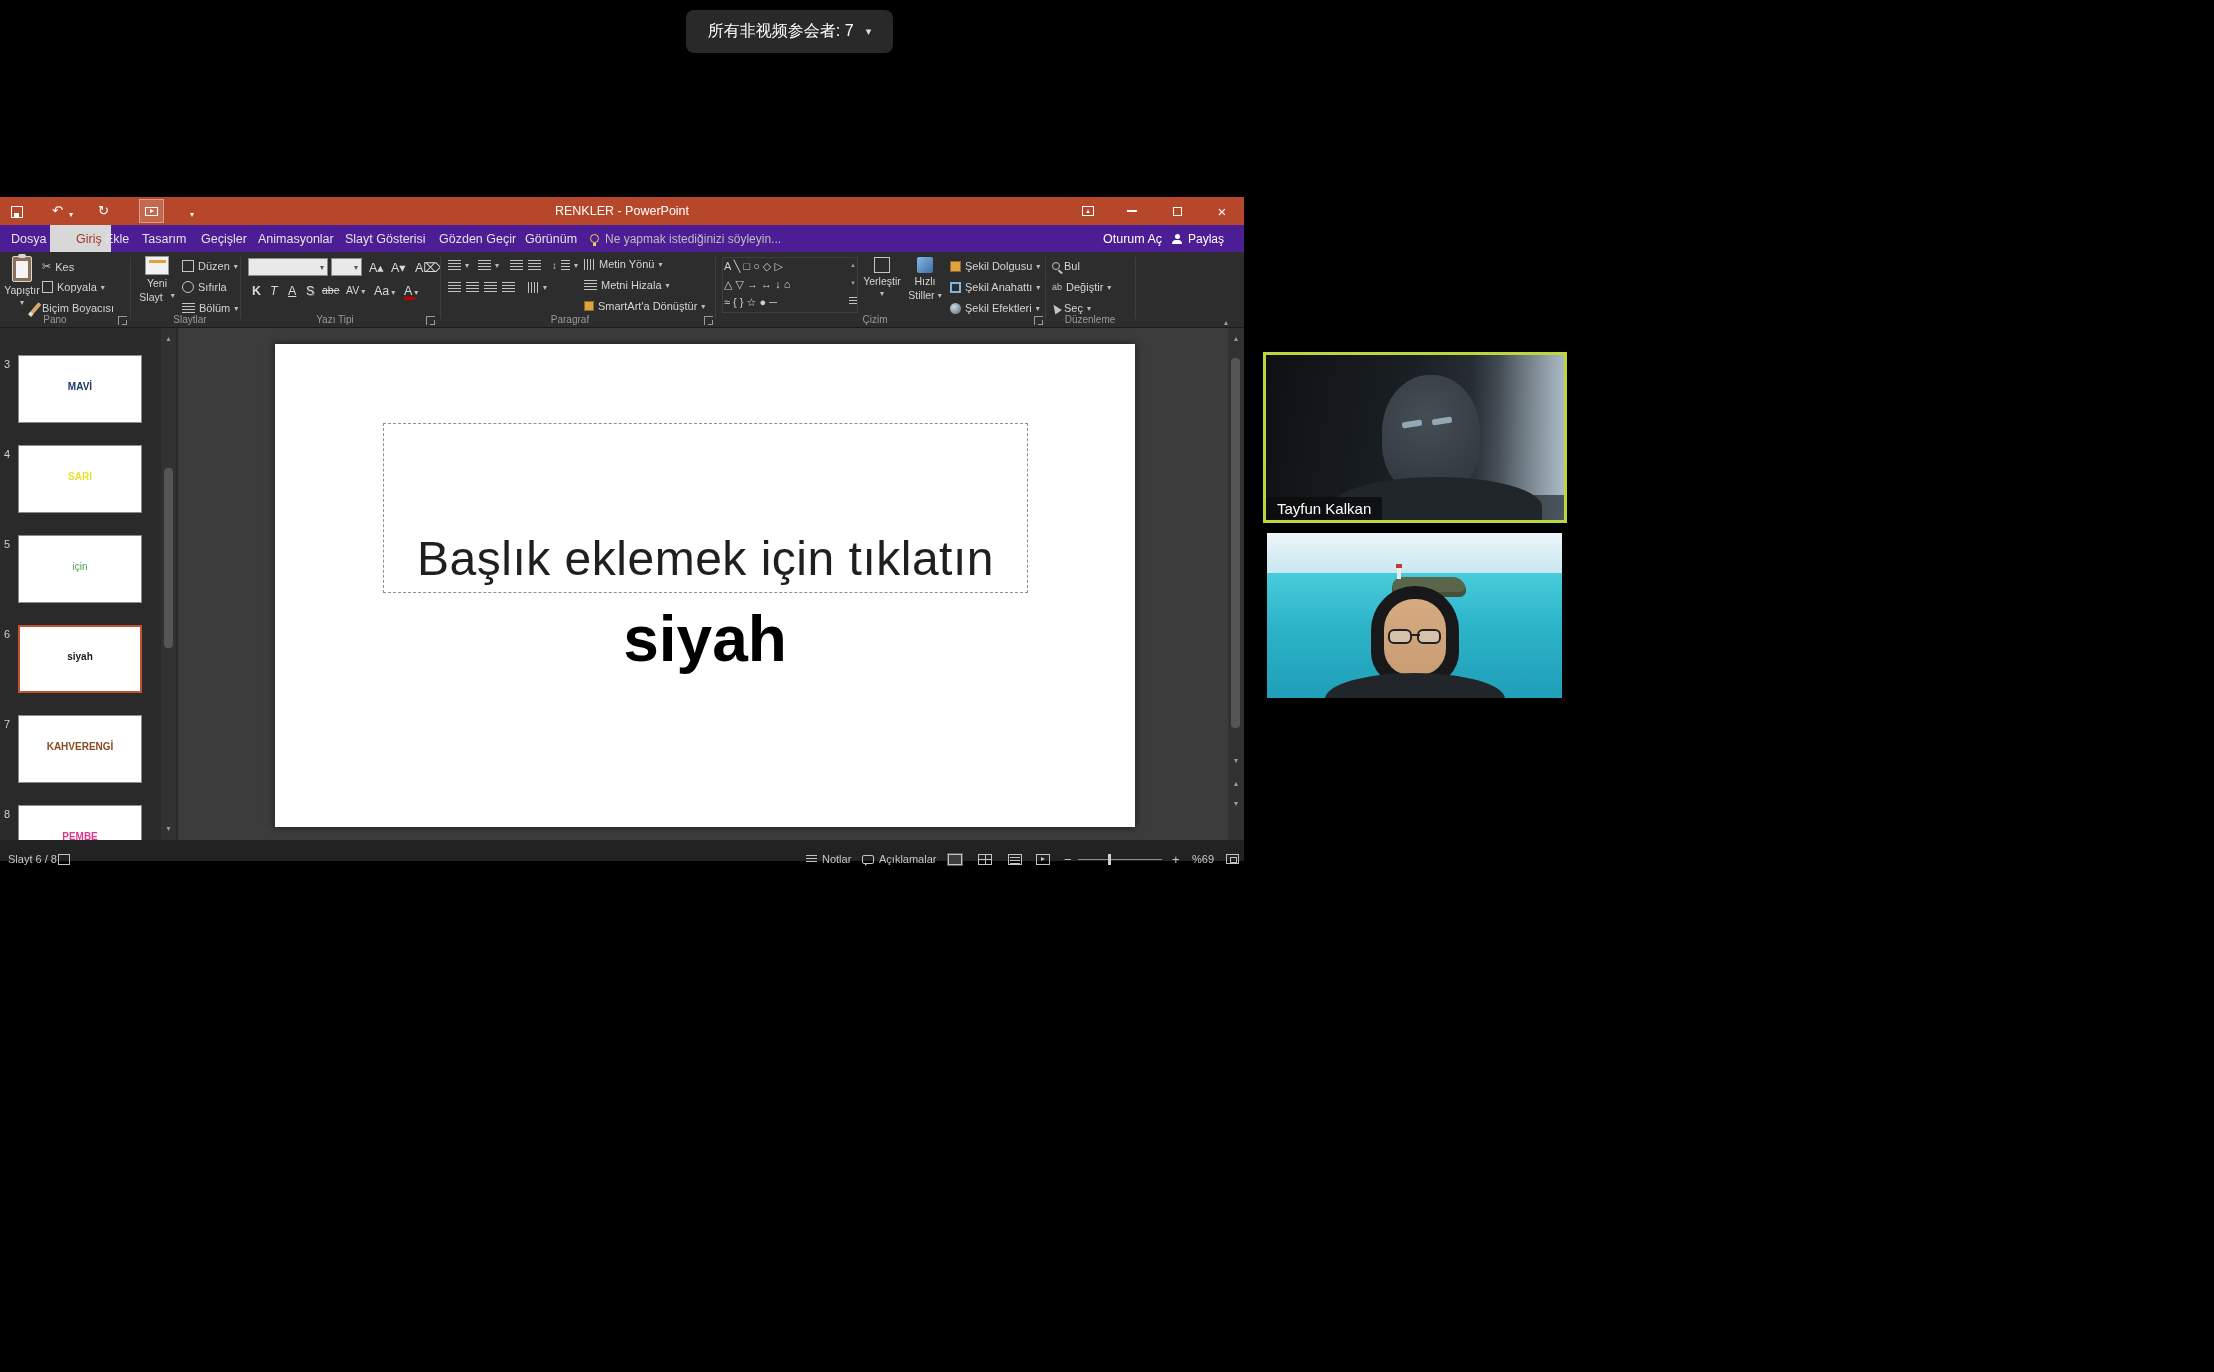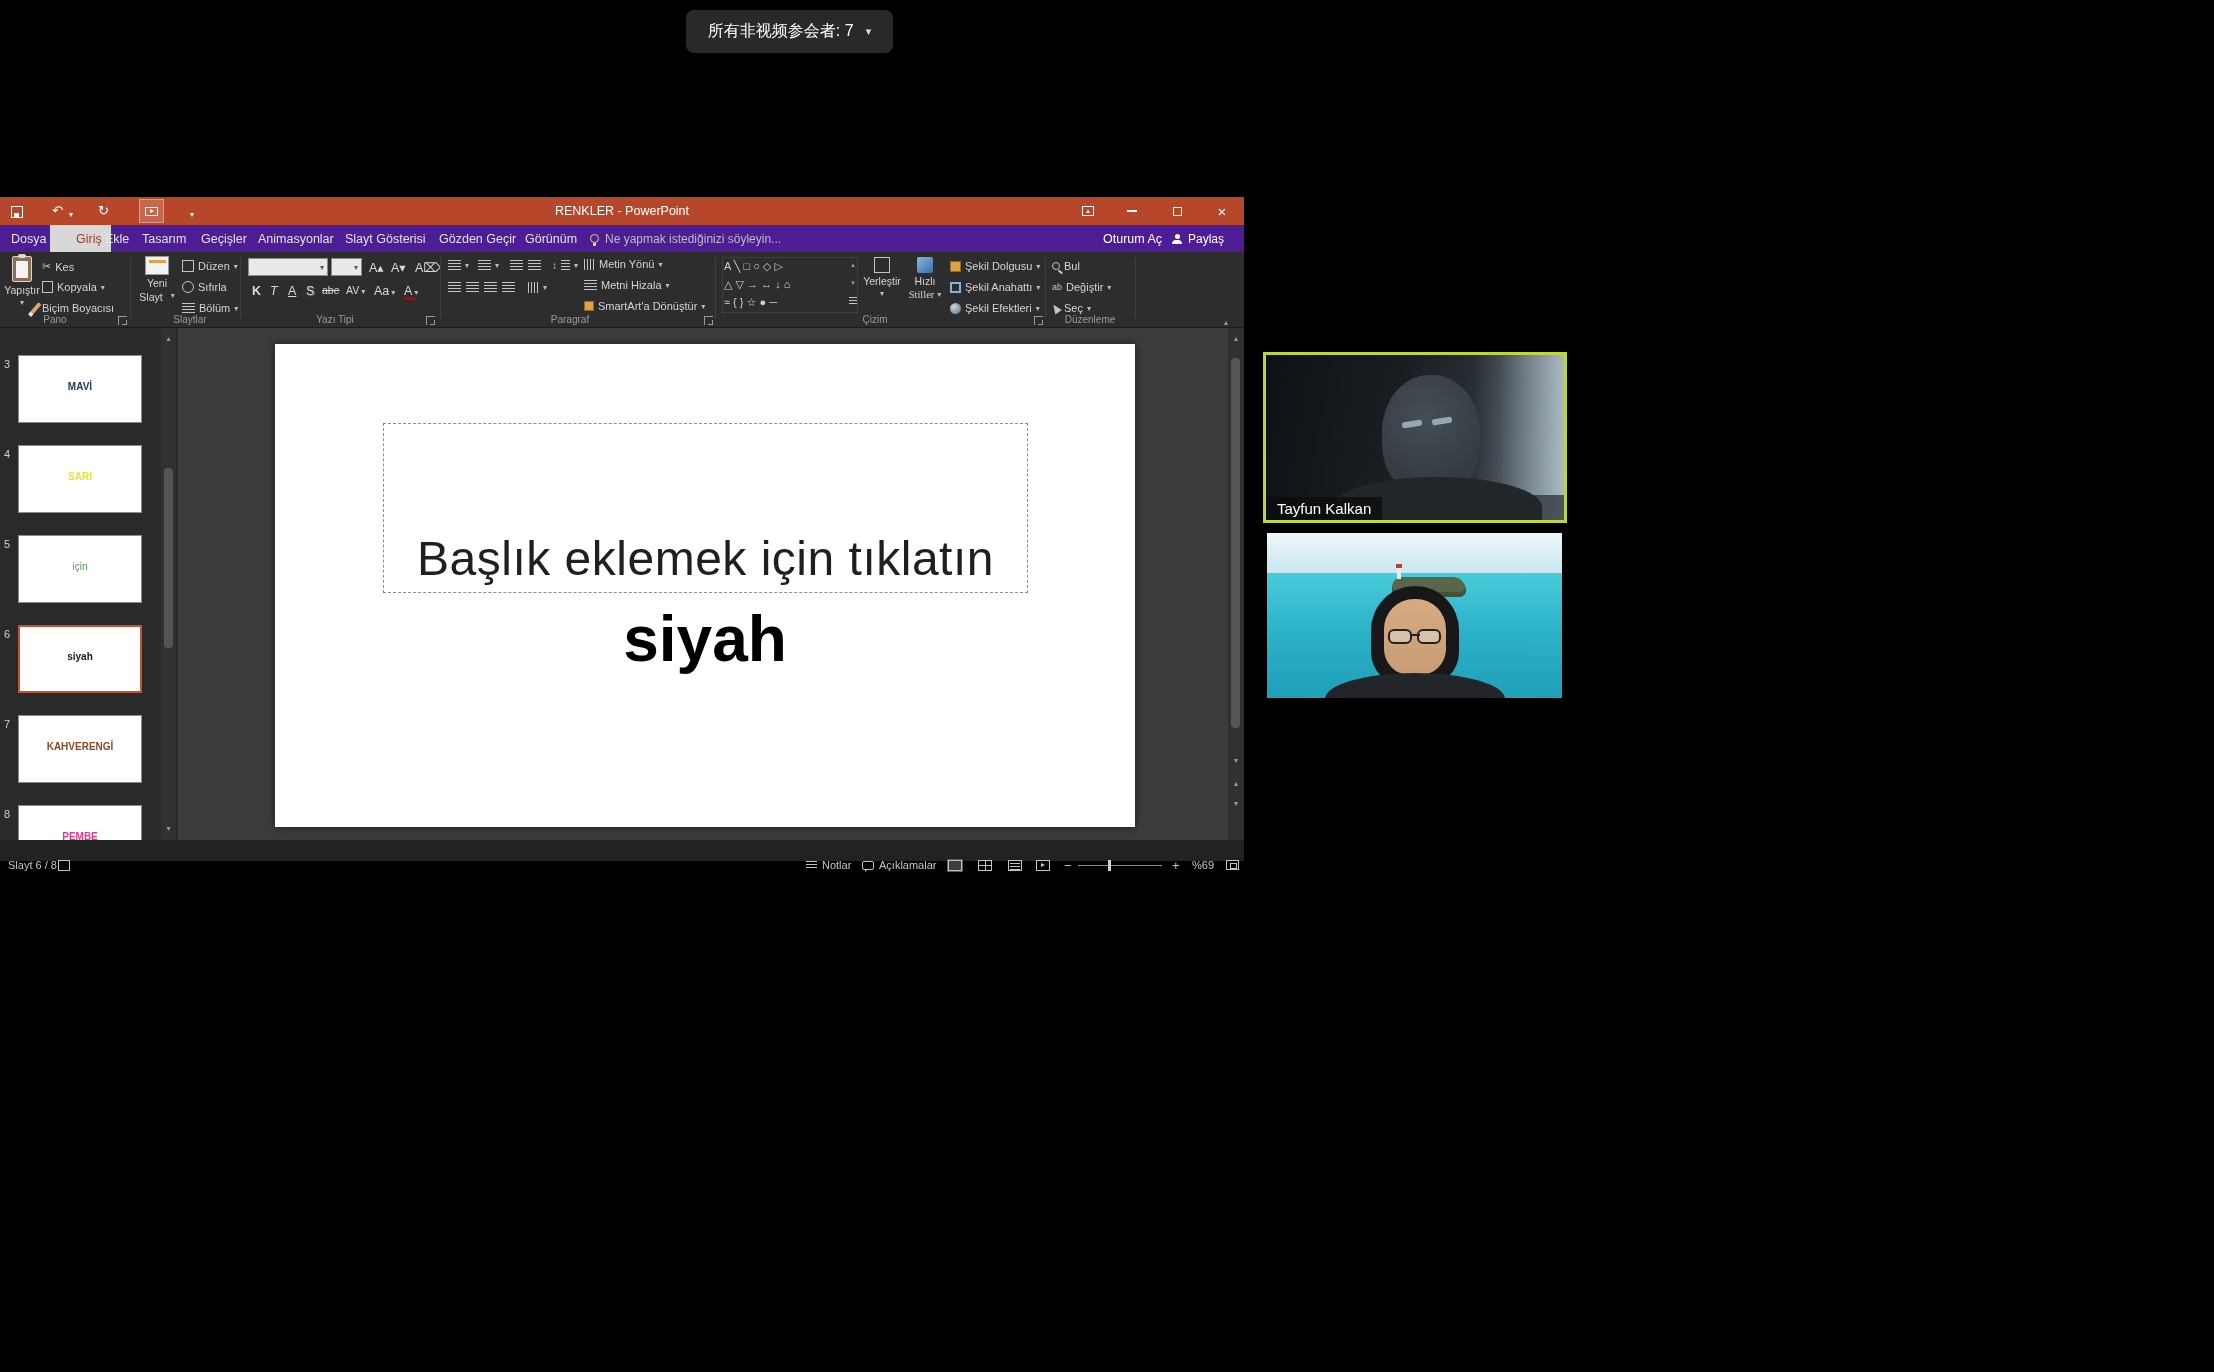--- a/index.html
+++ b/index.html
@@ -93,21 +93,21 @@
 
   .canvas{left:178px;top:0;width:1066px;height:512px;background:#3c3c3c;}
   .slide{position:absolute;left:97px;top:16px;width:860px;height:483px;background:#fff;box-shadow:0 0 8px rgba(0,0,0,.55);}
   .ph-title{position:absolute;left:108px;top:79px;width:645px;height:170px;border:1px dashed #8f8f8f;
     display:flex;align-items:flex-end;justify-content:center;padding-bottom:6px;cursor:text;}
   .ph-title span{font-size:48px;color:#1f1f1f;font-weight:400;letter-spacing:.5px;}
   .body-text{position:absolute;left:0;top:258px;width:860px;text-align:center;font-size:64px;font-weight:bold;color:#000;cursor:text;}
 
   
   .sbar{left:0;top:643px;width:1244px;height:21px;background:#222;color:#c6c6c6;font-size:11px;}
-  .sbar .it{position:absolute;top:10px;height:30px;display:flex;align-items:center;gap:5px;}
+  .sbar .it{position:absolute;top:4px;height:30px;display:flex;align-items:center;gap:5px;}
   .view-ic{width:14px;height:11px;border:1px solid #c3c3c3;position:relative;}
   .view-ic.grid4::before{content:"";position:absolute;left:50%;top:0;width:1px;height:100%;background:#c3c3c3;}
   .view-ic.grid4::after{content:"";position:absolute;left:0;top:50%;width:100%;height:1px;background:#c3c3c3;}
   .view-ic.play::after{content:"";position:absolute;left:4px;top:2px;border-left:4px solid #c3c3c3;border-top:2.5px solid transparent;border-bottom:2.5px solid transparent;}
   .view-sel{background:#3d3d3d;outline:1px solid #5a5a5a;}
   .bubble-ic{width:12px;height:9px;border:1px solid #c3c3c3;border-radius:2px;position:relative;}
   .bubble-ic::after{content:"";position:absolute;left:2px;bottom:-3px;border-left:3px solid #c3c3c3;border-bottom:3px solid transparent;}
   .ztrack{width:84px;height:1px;background:#8a8a8a;position:relative;}
   .zhandle{position:absolute;left:30px;top:-5px;width:3px;height:11px;background:#d0d0d0;cursor:pointer;}
   .fit-ic{width:13px;height:10px;border:1px solid #c3c3c3;position:relative;}
@@ -352,21 +352,21 @@
       <div class="gal-side" style="top:27px;">▾</div>
       <div class="gal-side" style="top:45px;"><span class="ic" style="width:8px;height:7px;"></span></div>
       <div class="bigb" style="left:862px;top:5px;width:40px;">
         <span class="arrange-ic"></span>
         <span>Yerleştir</span>
         <span class="caret">▾</span>
       </div>
       <div class="bigb" style="left:905px;top:5px;width:40px;">
         <span class="quick-ic"></span>
         <span>Hızlı</span>
-        <span style="display:flex;gap:3px;align-items:center;font-family:Liberation Serif, serif;">
+        <span style="display:flex;gap:3px;align-items:center;">
             <span>Stiller</span>
             <span class="caret">▾</span>
           </span>
       </div>
       <div class="rb" style="left:950px;top:8px;">
         <span class="fill-ic"></span>
           <span>Şekil Dolgusu</span>
           <span class="caret">▾</span>
       </div>
       <div class="rb" style="left:950px;top:29px;">

